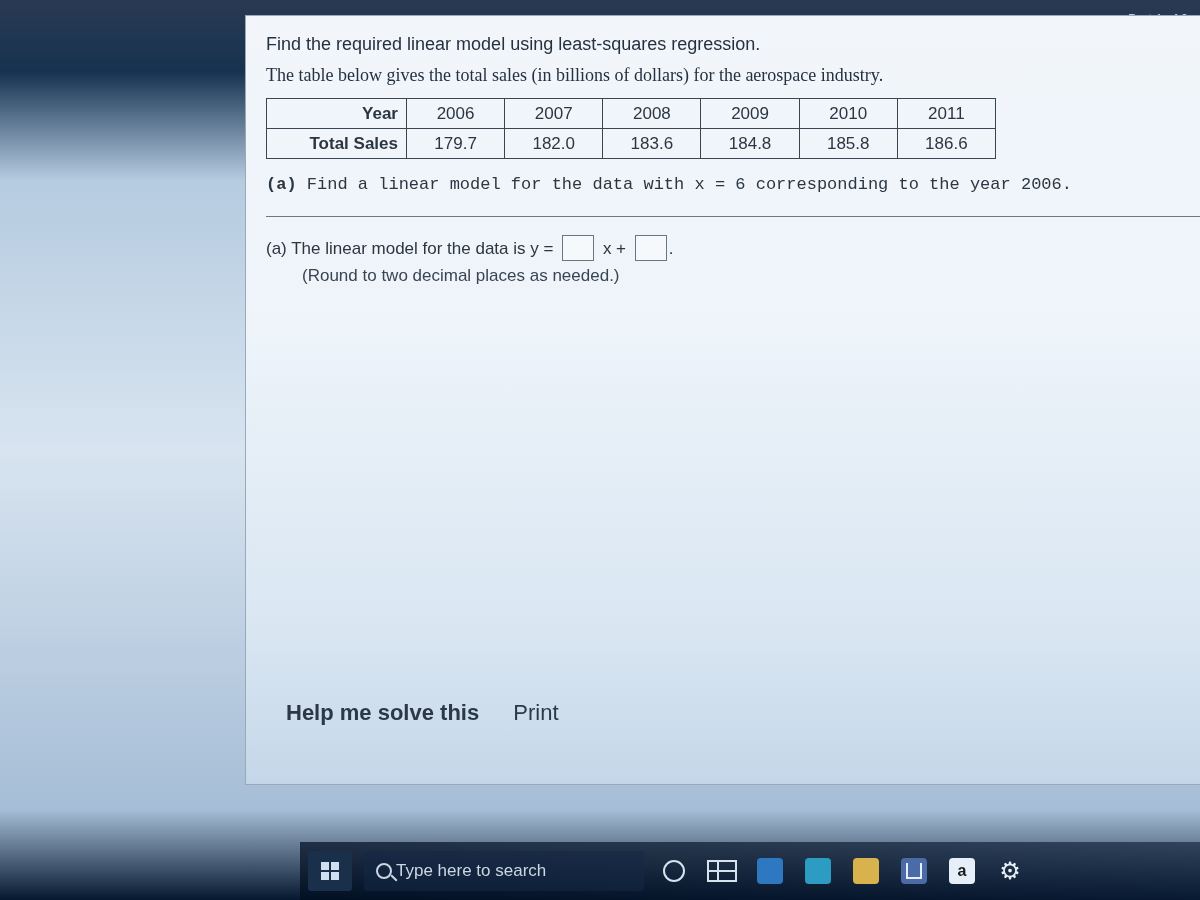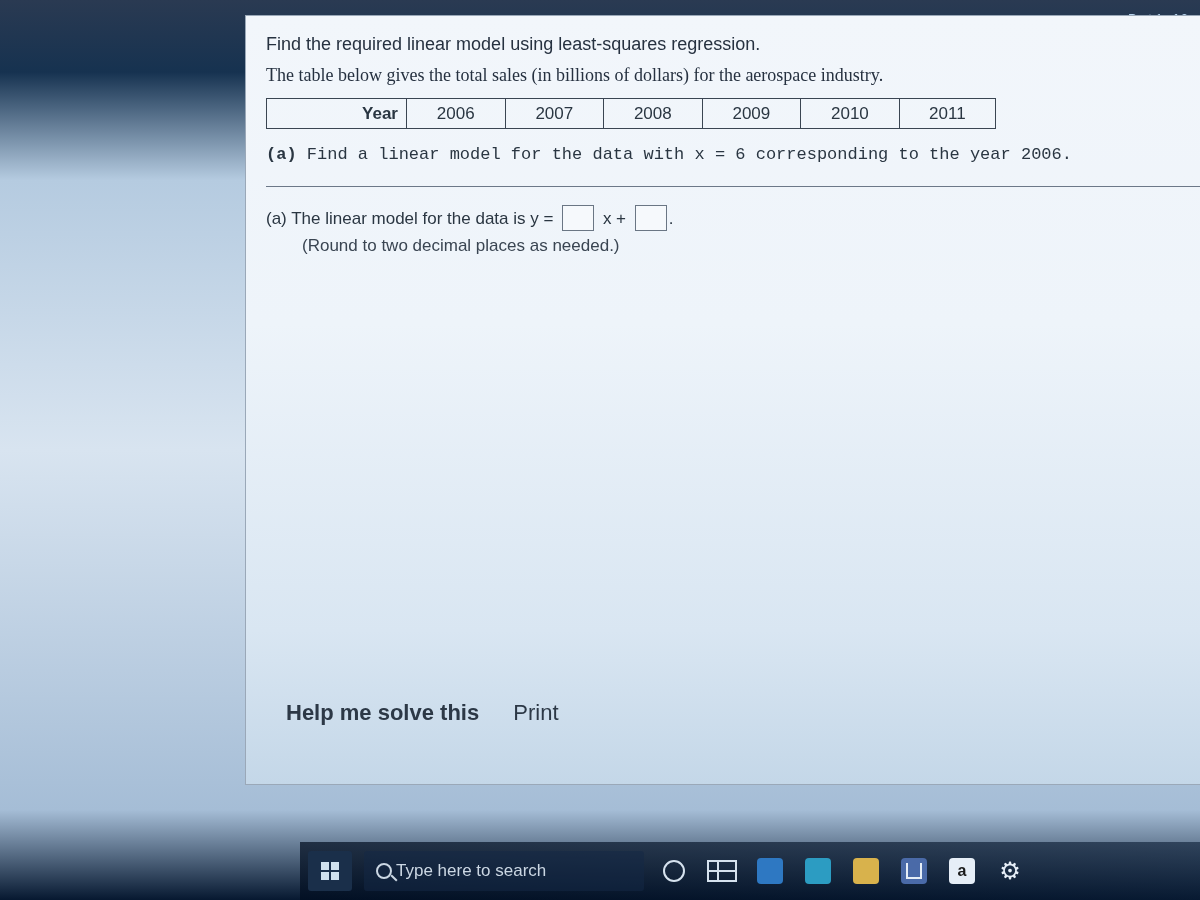--- a/index.html
+++ b/index.html
@@ -170,20 +170,29 @@
     <tbody>
         <tr>
       <td class="rowhead">Year</td>
       <td>2006</td>
       <td>2007</td>
       <td>2008</td>
       <td>2009</td>
       <td>2010</td>
       <td>2011</td>
     </tr>
+    <tr>
+      <td class="rowhead">Total Sales</td>
+      <td>179.7</td>
+      <td>182.0</td>
+      <td>183.6</td>
+      <td>184.8</td>
+      <td>185.8</td>
+      <td>186.6</td>
+    </tr>
   </tbody>
     </table>
 
   <div class="parts">
     <div>
       <span class="pl">(a)</span>
       <span>Find a linear model for the data with x = 6 corresponding to the year 2006.</span>
     </div>
   </div>
 

